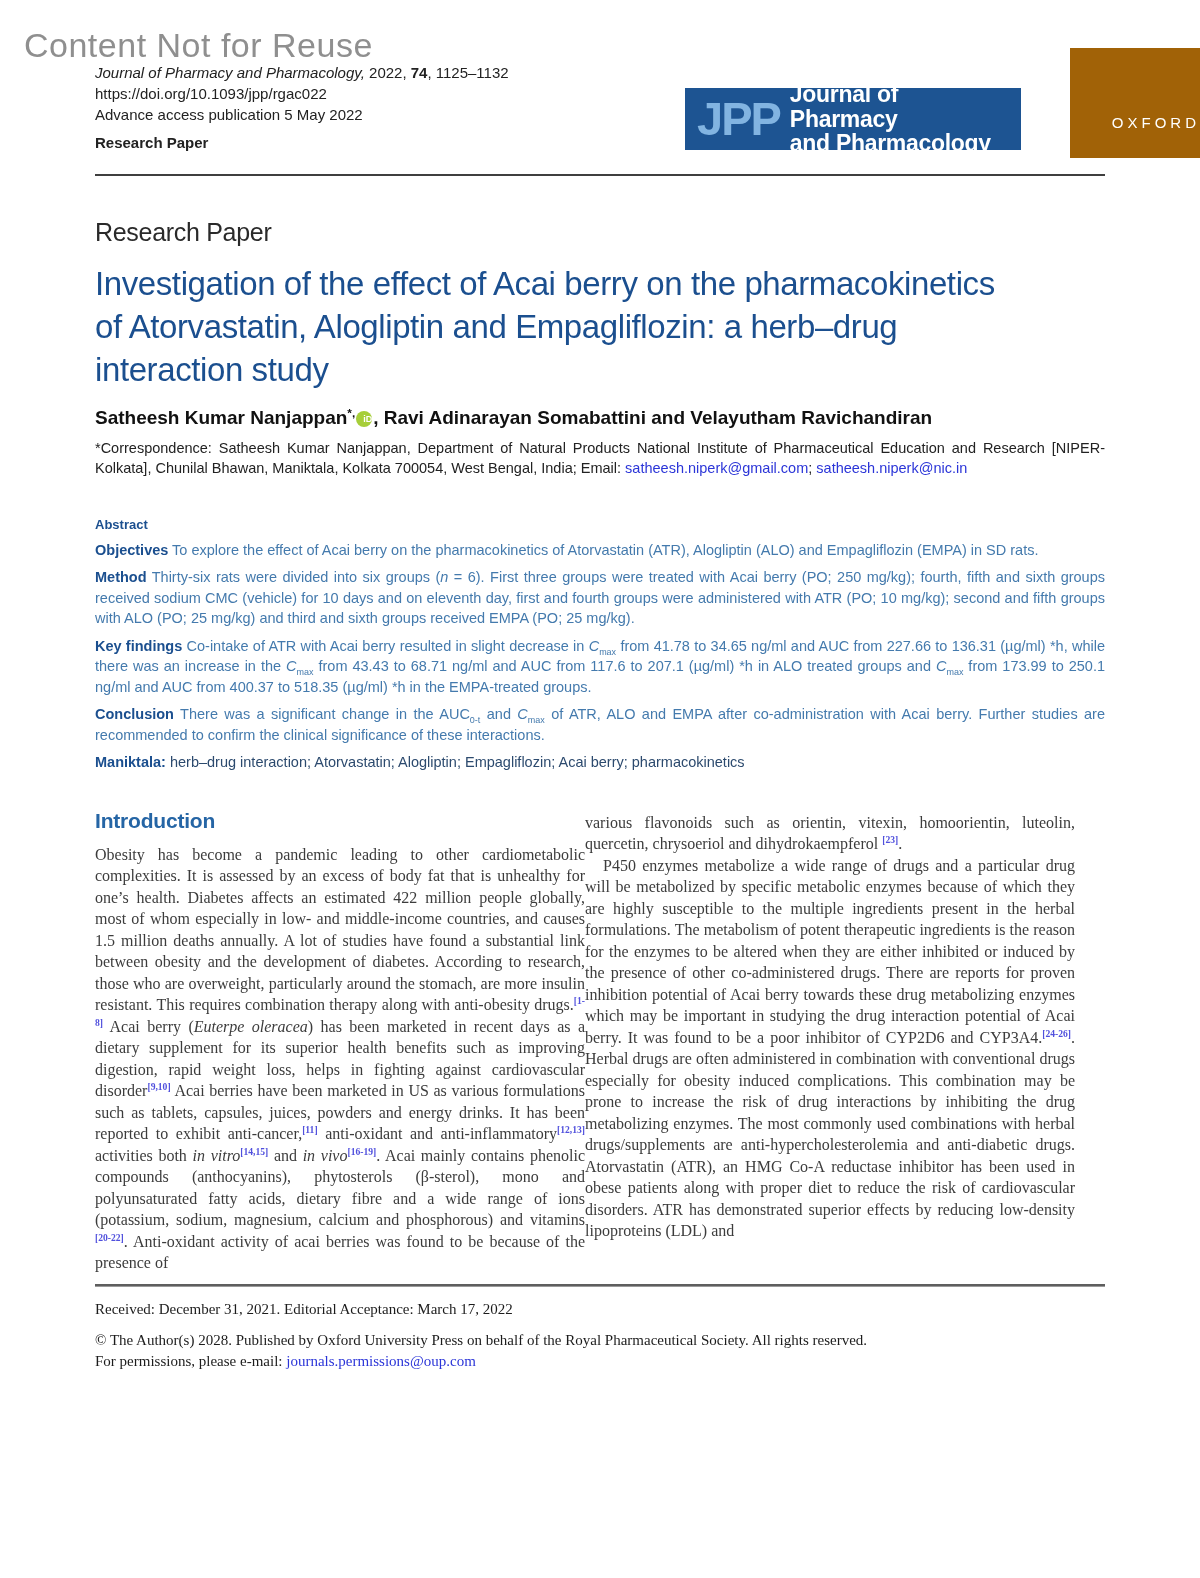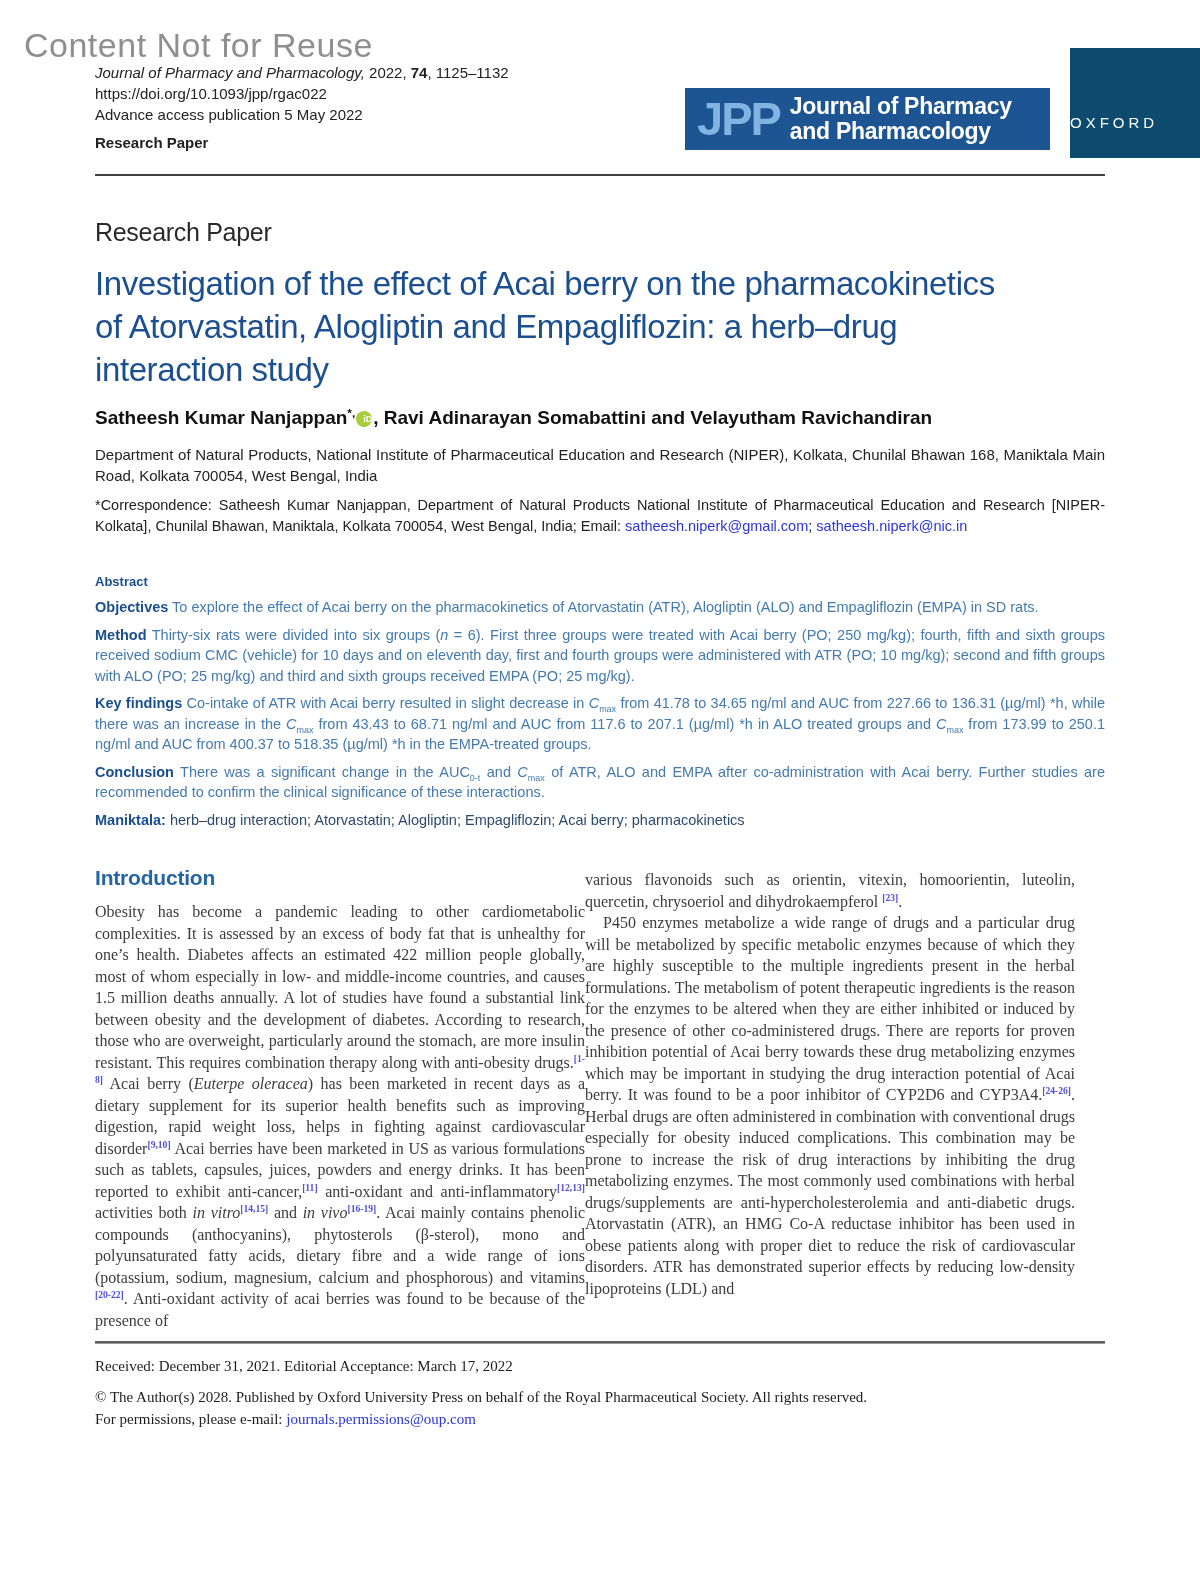--- a/index.html
+++ b/index.html
@@ -24,34 +24,34 @@
   .meta .type { font-weight:bold; margin-top:7px; }
   .rich-i { font-style:italic; }
   .rich-b { font-weight:bold; }
   .rich-sup { vertical-align:super; font-size:62%; line-height:0; }
   .rich-sub { vertical-align:sub; font-size:62%; line-height:0; }
   .rich-ref { vertical-align:super; font-size:60%; line-height:0; color:#5050dd; font-weight:bold; }
   .rich-link { color:#2b35d8; }
 
   .logo-group { position:absolute; top:48px; left:590px; width:515px; }
   .jpp-banner {
-    position:absolute; top:40px; left:0; width:365px; height:62px;
+    position:absolute; top:40px; left:0; width:336px; height:62px;
     background:#1d5492; display:flex; align-items:center; padding:0 12px;
   }
   .jpp-acronym {
     font-size:47px; font-weight:bold; color:#82b4e1; letter-spacing:-2px;
     line-height:1; margin-top:-2px;
   }
   .jpp-name {
     color:#ffffff; font-weight:bold; font-size:23px; line-height:1.08;
     margin-left:10px; letter-spacing:-0.3px;
   }
   .oxford-box {
     position:absolute; top:0; right:0; width:130px; height:110px;
-    background:#0c4a6e; text-align:left;
+    background:#a16207; text-align:right;
   }
   .oxford-box span {
     display:inline-block; margin-top:66px; color:#ffffff;
     font-size:15px; letter-spacing:4px; font-weight:500;
   }
   .header-rule { border-top:2px solid #3f3f3f; margin-top:21px; }
 
   
   .section-label { margin-top:42px; font-size:25px; color:#2a2a2a; letter-spacing:-0.3px; }
   .title {
@@ -129,21 +129,20 @@
   <div class="header-rule"></div>
 
   <div class="section-label">Research Paper</div>
 
   <h1 class="title">Investigation of the effect of Acai berry on the pharmacokinetics of Atorvastatin, Alogliptin and Empagliflozin: a herb–drug interaction study</h1>
 
   <div class="authors">
     <span><span>Satheesh Kumar Nanjappan</span><span class="rich-sup">*,</span></span><span class="orcid">iD</span><span><span>, Ravi Adinarayan Somabattini and Velayutham Ravichandiran</span></span>
   </div>
 
-  <div class="affiliation">Department of Natural Products, National Institute of Pharmaceutical Education and Research (NIPER), Kolkata, Chunilal Bhawan 168, Maniktala Main Road, Kolkata 700054, West Bengal, India</div>
 
   <div class="correspondence"><span>*Correspondence: Satheesh Kumar Nanjappan, Department of Natural Products National Institute of Pharmaceutical Education and Research [NIPER-Kolkata], Chunilal Bhawan, Maniktala, Kolkata 700054, West Bengal, India; Email: </span><span class="rich-link">satheesh.niperk@gmail.com</span><span>; </span><span class="rich-link">satheesh.niperk@nic.in</span></div>
 
   <div class="abstract">
     <h2>Abstract</h2>
     <p><span class="rich-b">Objectives</span><span> To explore the effect of Acai berry on the pharmacokinetics of Atorvastatin (ATR), Alogliptin (ALO) and Empagliflozin (EMPA) in SD rats.</span></p>
     <p><span class="rich-b">Method</span><span> Thirty-six rats were divided into six groups (</span><span class="rich-i">n</span><span> = 6). First three groups were treated with Acai berry (PO; 250 mg/kg); fourth, fifth and sixth groups received sodium CMC (vehicle) for 10 days and on eleventh day, first and fourth groups were administered with ATR (PO; 10 mg/kg); second and fifth groups with ALO (PO; 25 mg/kg) and third and sixth groups received EMPA (PO; 25 mg/kg).</span></p>
     <p><span class="rich-b">Key findings</span><span> Co-intake of ATR with Acai berry resulted in slight decrease in </span><span class="rich-i">C</span><span class="rich-sub">max</span><span> from 41.78 to 34.65 ng/ml and AUC from 227.66 to 136.31 (µg/ml) *h, while there was an increase in the </span><span class="rich-i">C</span><span class="rich-sub">max</span><span> from 43.43 to 68.71 ng/ml and AUC from 117.6 to 207.1 (µg/ml) *h in ALO treated groups and </span><span class="rich-i">C</span><span class="rich-sub">max</span><span> from 173.99 to 250.1 ng/ml and AUC from 400.37 to 518.35 (µg/ml) *h in the EMPA-treated groups.</span></p>
     <p><span class="rich-b">Conclusion</span><span> There was a significant change in the AUC</span><span class="rich-sub">0-t</span><span> and </span><span class="rich-i">C</span><span class="rich-sub">max</span><span> of ATR, ALO and EMPA after co-administration with Acai berry. Further studies are recommended to confirm the clinical significance of these interactions.</span></p>
     <p class="keywords"><span class="rich-b">Maniktala:</span><span> herb–drug interaction; Atorvastatin; Alogliptin; Empagliflozin; Acai berry; pharmacokinetics</span></p>

